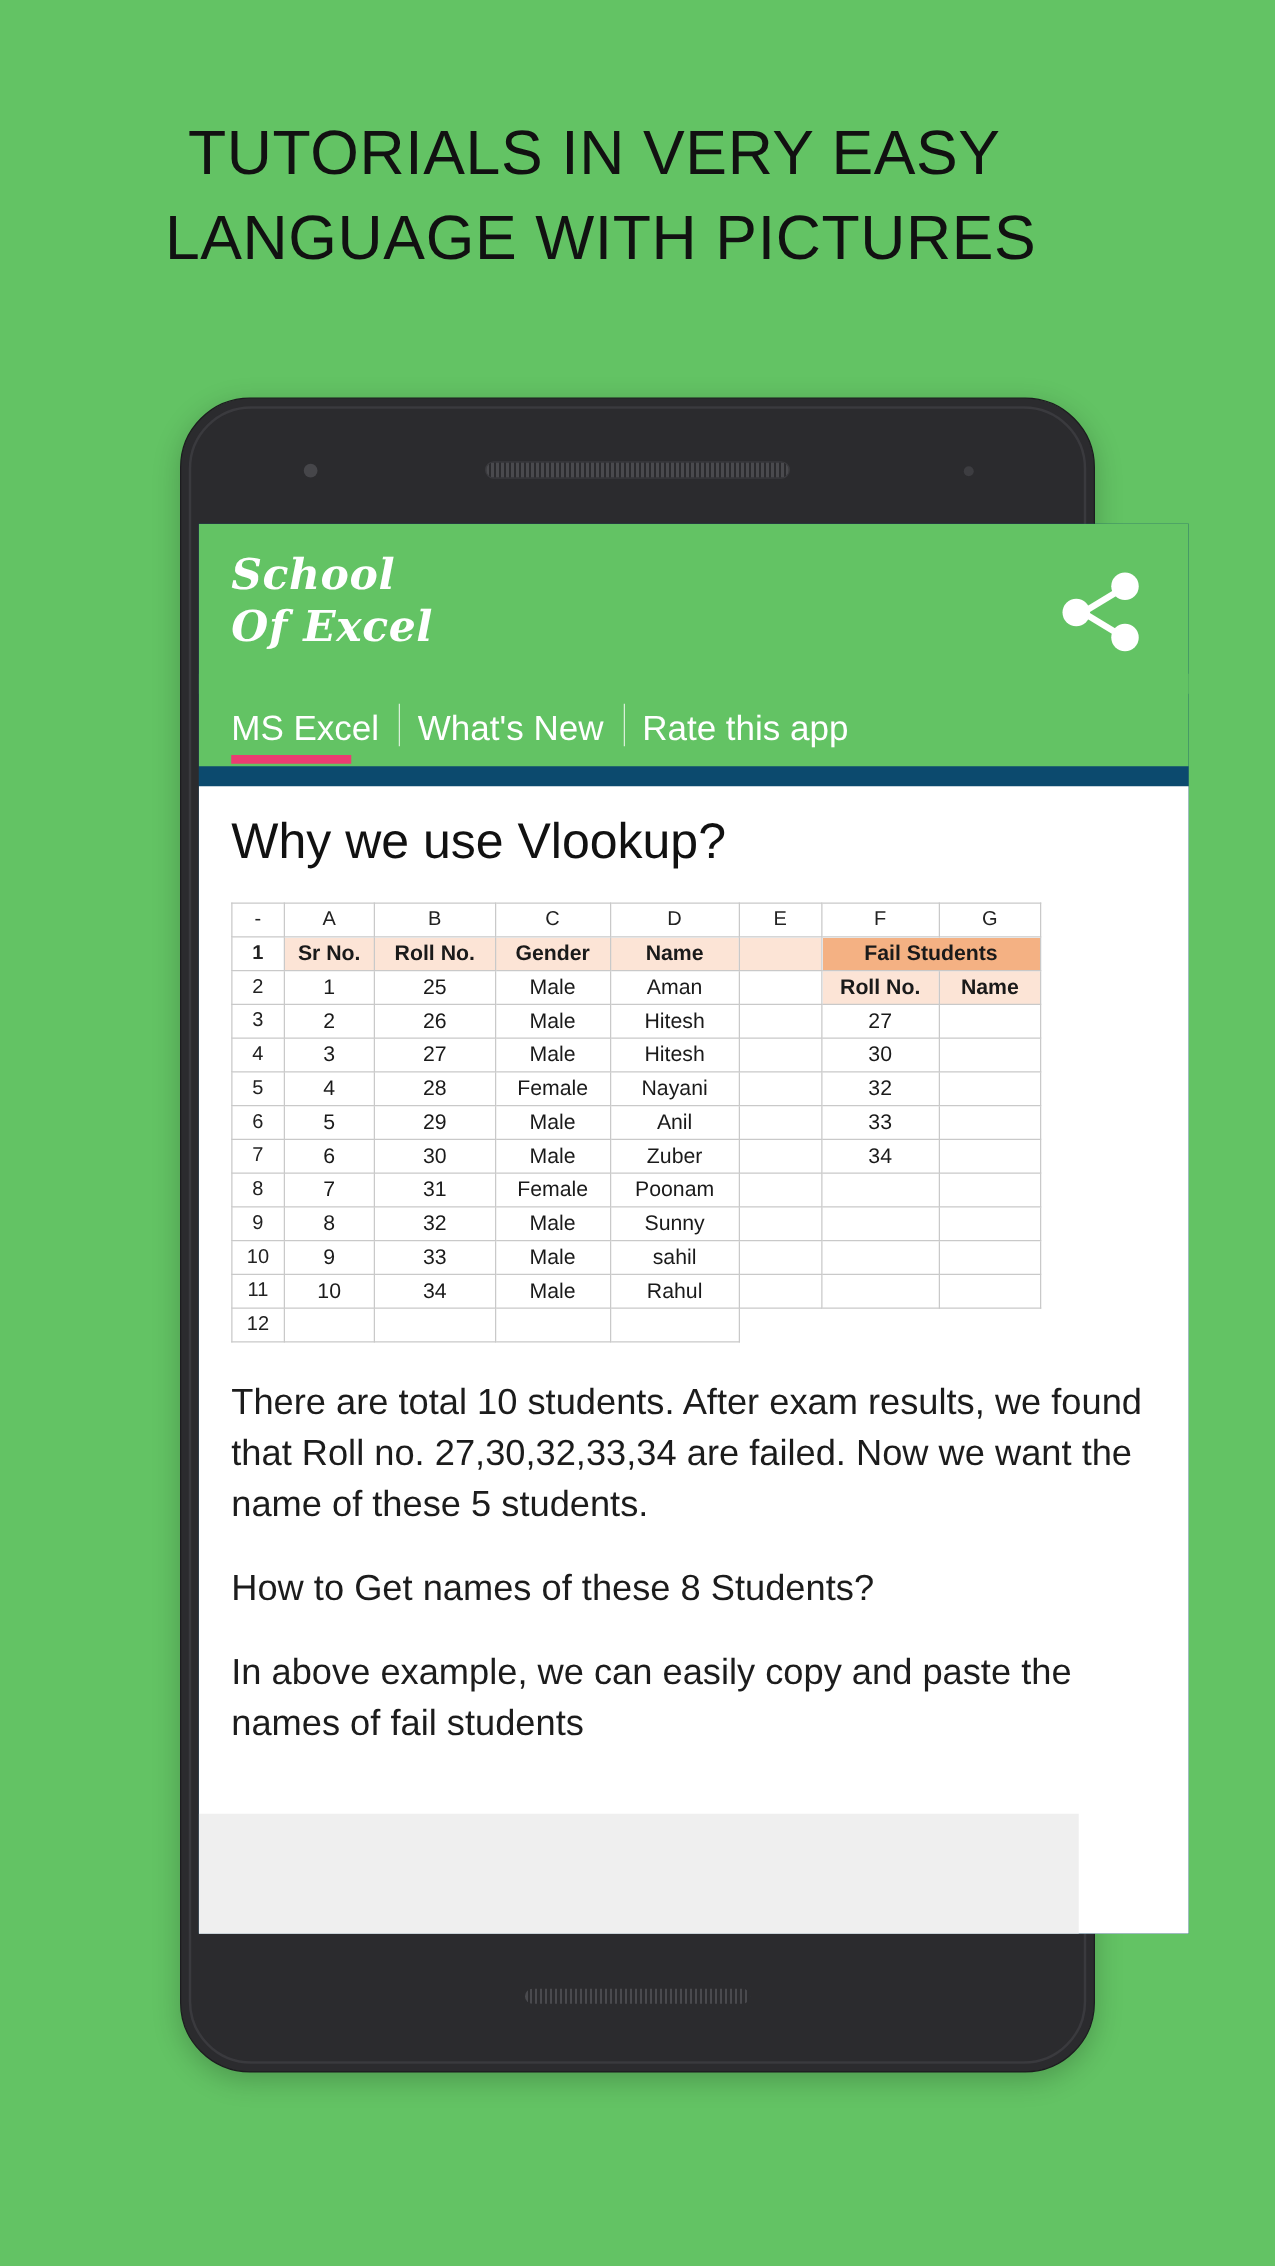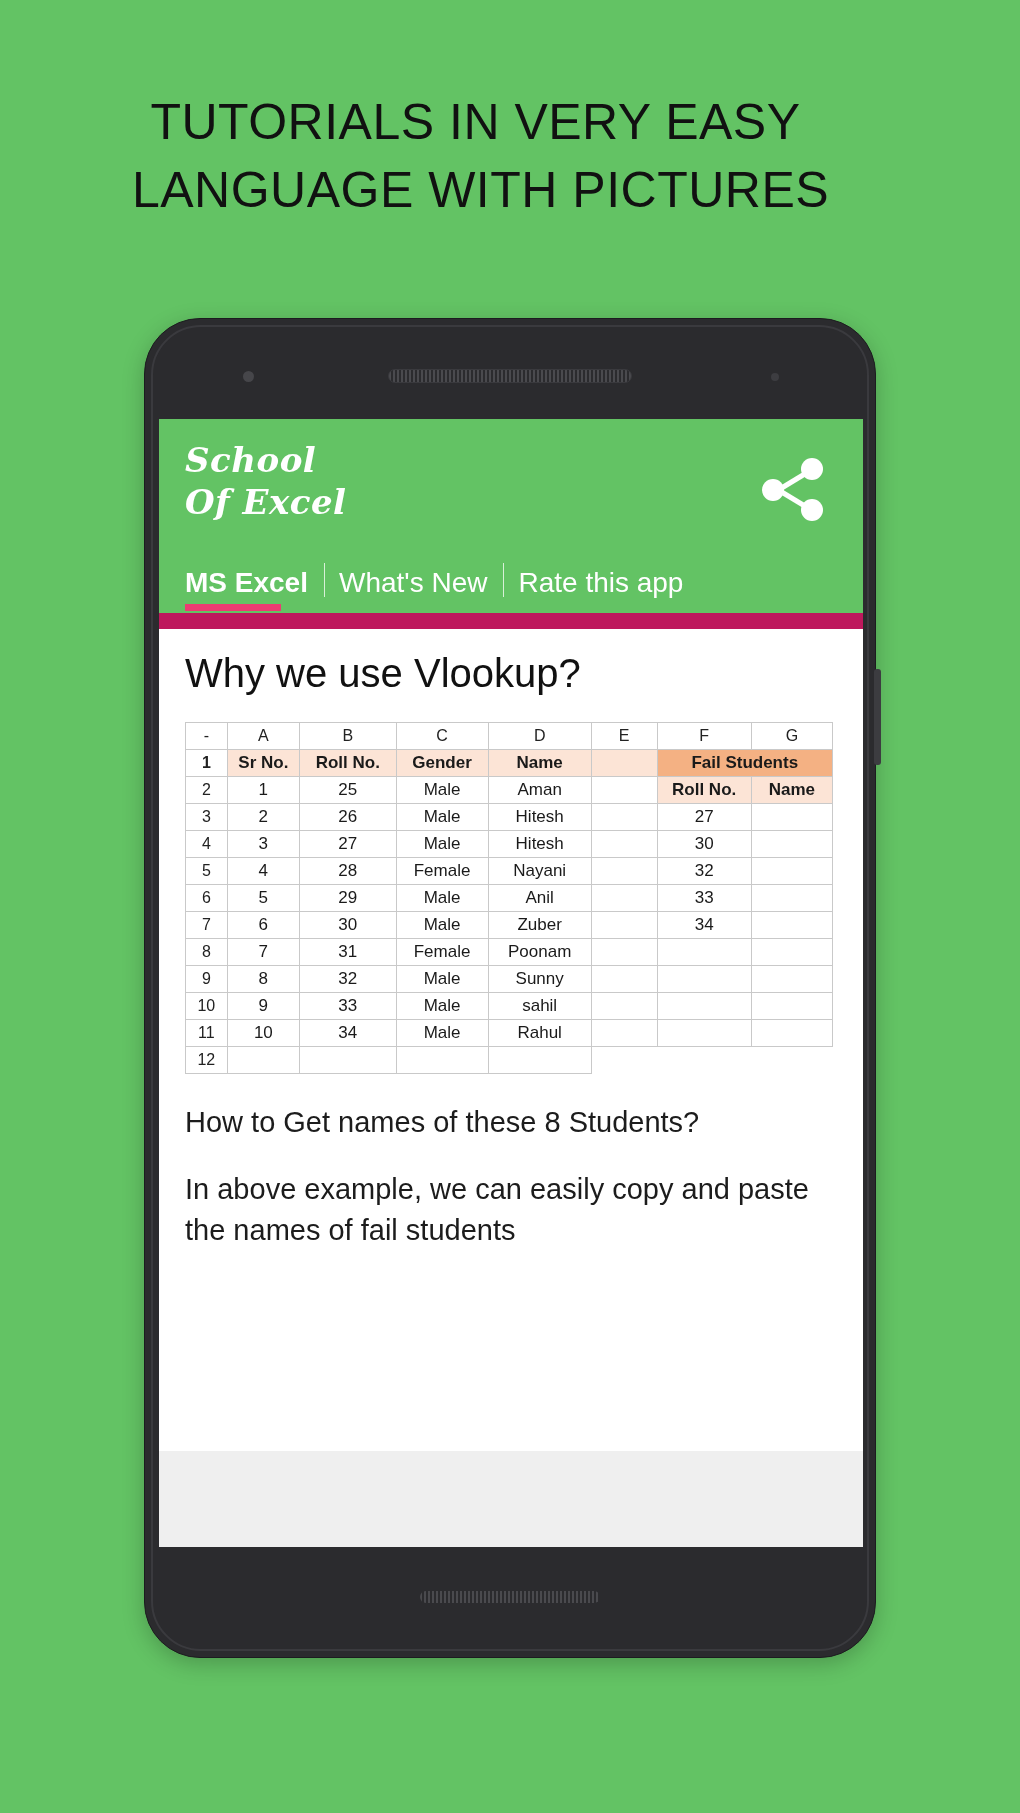--- a/index.html
+++ b/index.html
@@ -100,23 +100,23 @@
     height: 12px;
     border-radius: 6px;
     background: repeating-linear-gradient(90deg,#4a4a4e 0 2px,#2b2b2e 2px 4px);
   }
 
   
   .screen {
     position: absolute;
     left: 14px;
     top: 100px;
-    width: 704px;
+    width: 792px;
     height: 1128px;
-    background: #be185d;
+    background: #0c4a6e;
     overflow: hidden;
   }
 
   .app-header {
     position: relative;
     height: 136px;
     background: #63c364;
     padding: 20px 24px 0 26px;
   }
   .brand {
@@ -148,21 +148,21 @@
     top: -16px;
   }
   .tab {
     color: #ffffff;
     font-size: 28px;
     padding: 0 14px 14px 0;
     position: relative;
     white-space: nowrap;
   }
   .tab.active {
-    font-weight: bold;
+    font-weight: normal;
     padding-left: 0;
   }
   .tab.active::after {
     content: "";
     position: absolute;
     left: 0;
     bottom: 2px;
     width: 96px;
     height: 7px;
     background: #ec3c72;
@@ -432,20 +432,21 @@
             <td class="c-c"></td>
             <td class="c-d"></td>
             <td class="c-e noborder"></td>
             <td class="c-f noborder"></td>
             <td class="c-g noborder"></td>
           </tr>
         </tbody>
           </table>
 
         <div class="paras">
+          <p class="para">There are total 10 students. After exam results, we found that Roll no. 27,30,32,33,34 are failed. Now we want the name of these 5 students.</p>
           <p class="para">How to Get names of these 8 Students?</p>
           <p class="para">In above example, we can easily copy and paste the names of fail students</p>
         </div>
       </div>
 
       <div class="screen-bottom"></div>
     </div>
   </div>
 </div>
 

